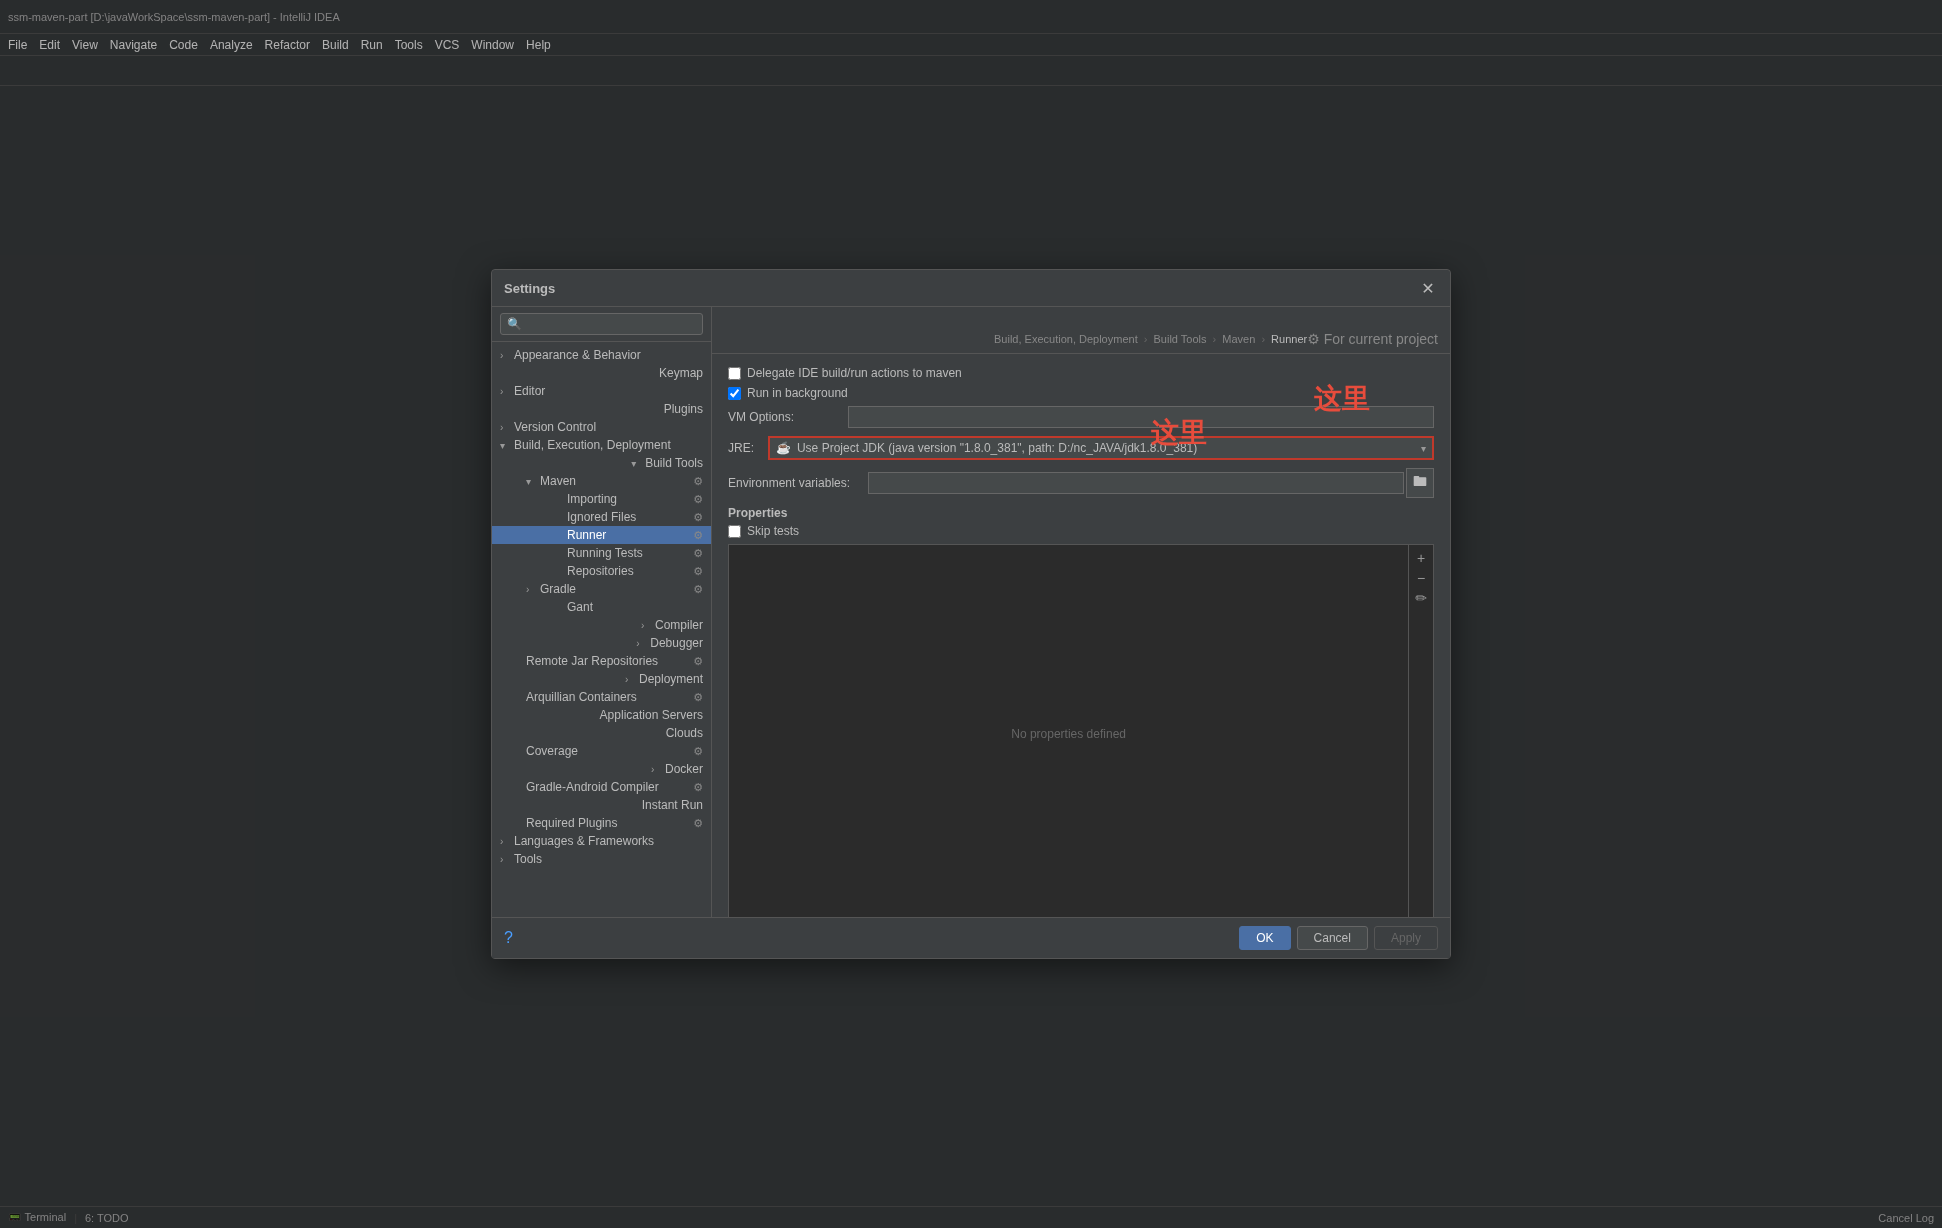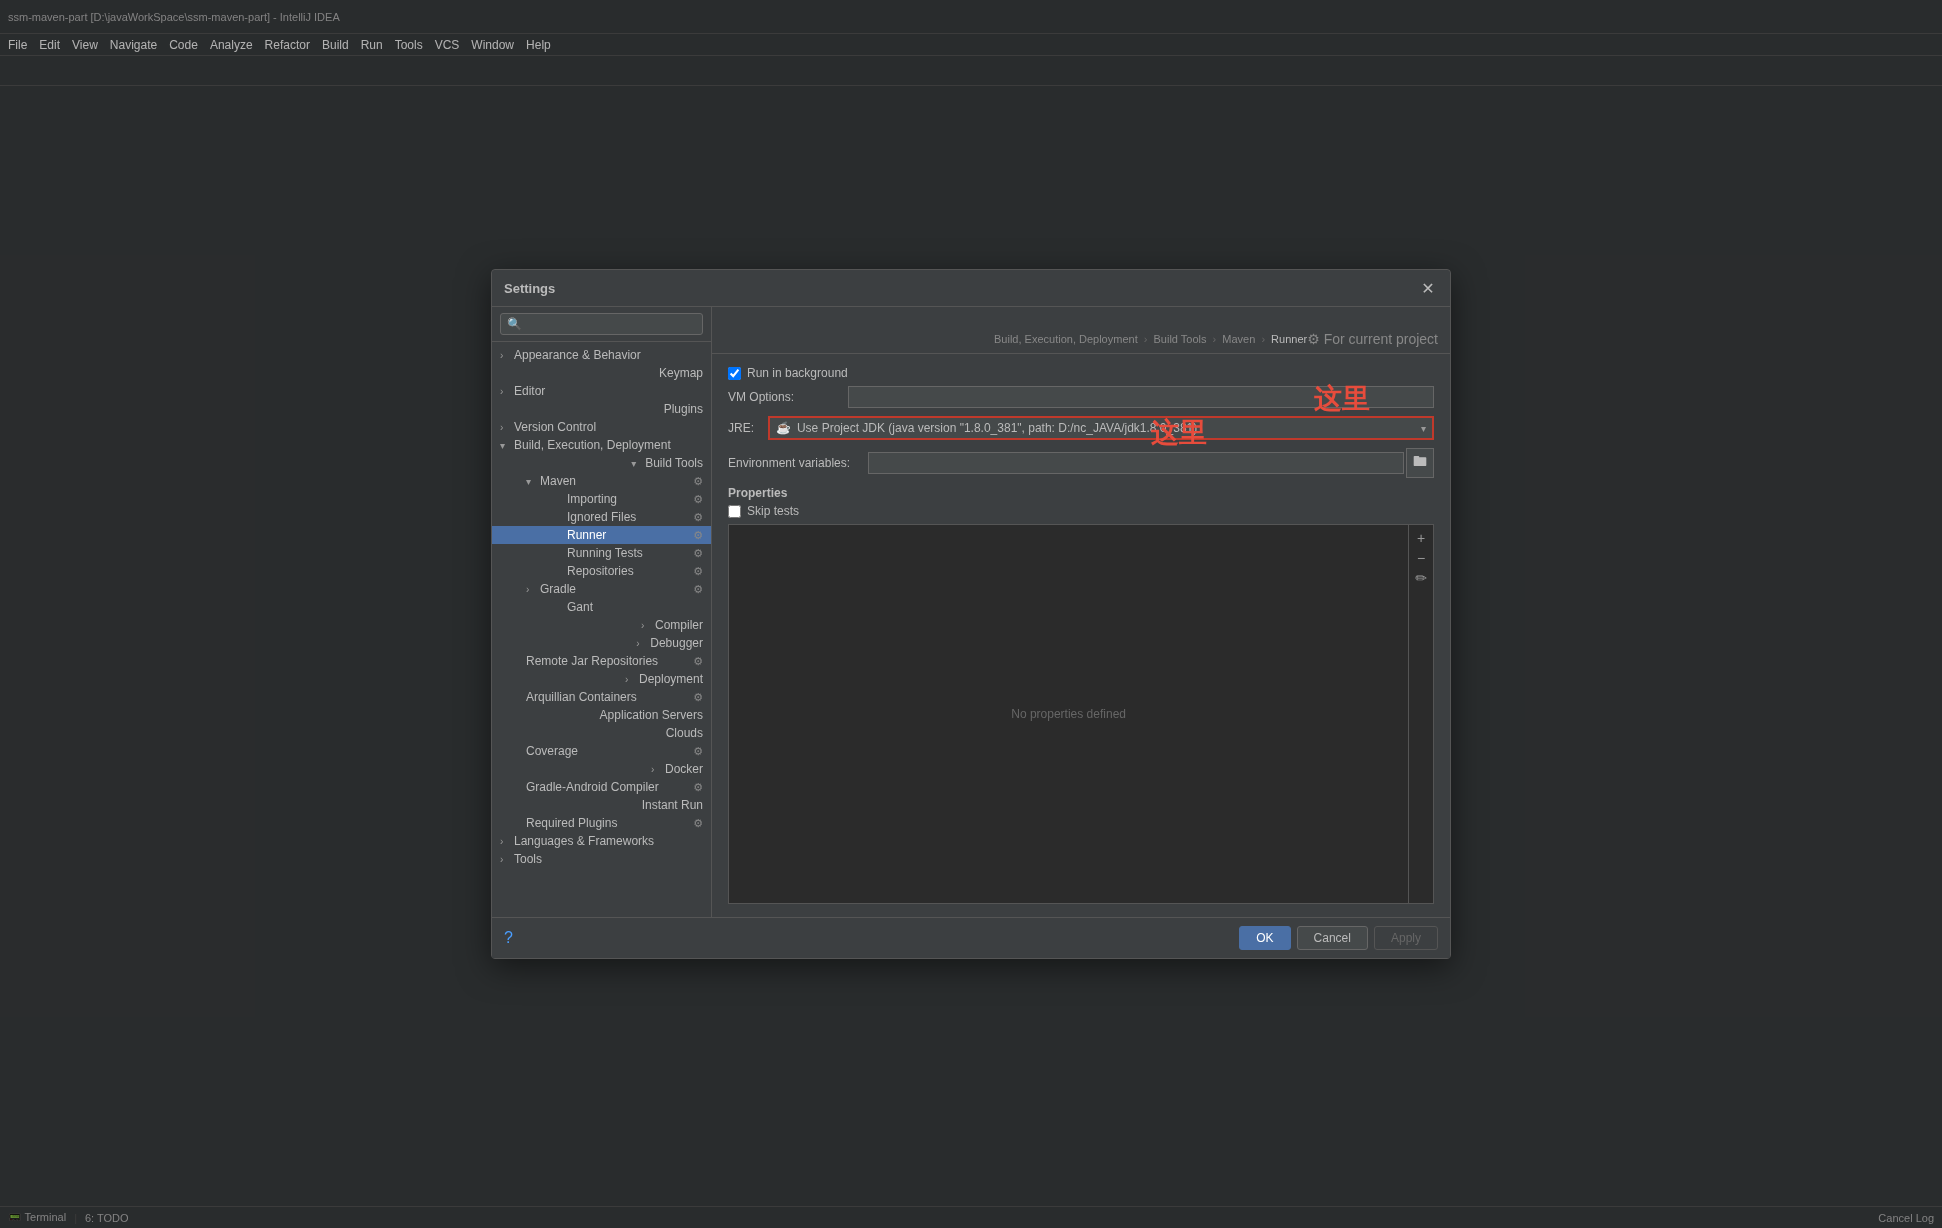--- a/index.html
+++ b/index.html
@@ -661,20 +661,24 @@
               <span class="bc-separator">›</span>
               <span>Maven</span>
               <span class="bc-separator">›</span>
               <span class="bc-active">Runner</span>
             </span>
             <span style="color:#888; font-size:14px;">⚙ For current project</span>
           </div>
 
           <div class="content-area">
 
+            <div class="checkbox-row">
+              <input type="checkbox" id="delegate-cb" style="">
+              <label for="delegate-cb">Delegate IDE build/run actions to maven</label>
+            </div>
 
             <div class="checkbox-row">
               <input type="checkbox" id="background-cb" checked="" style="">
               <label for="background-cb">Run in background</label>
             </div>
 
             <div class="form-row">
               <span class="field-label">VM Options:</span>
               <input type="text" class="field-input" value="" style="">
             </div>

